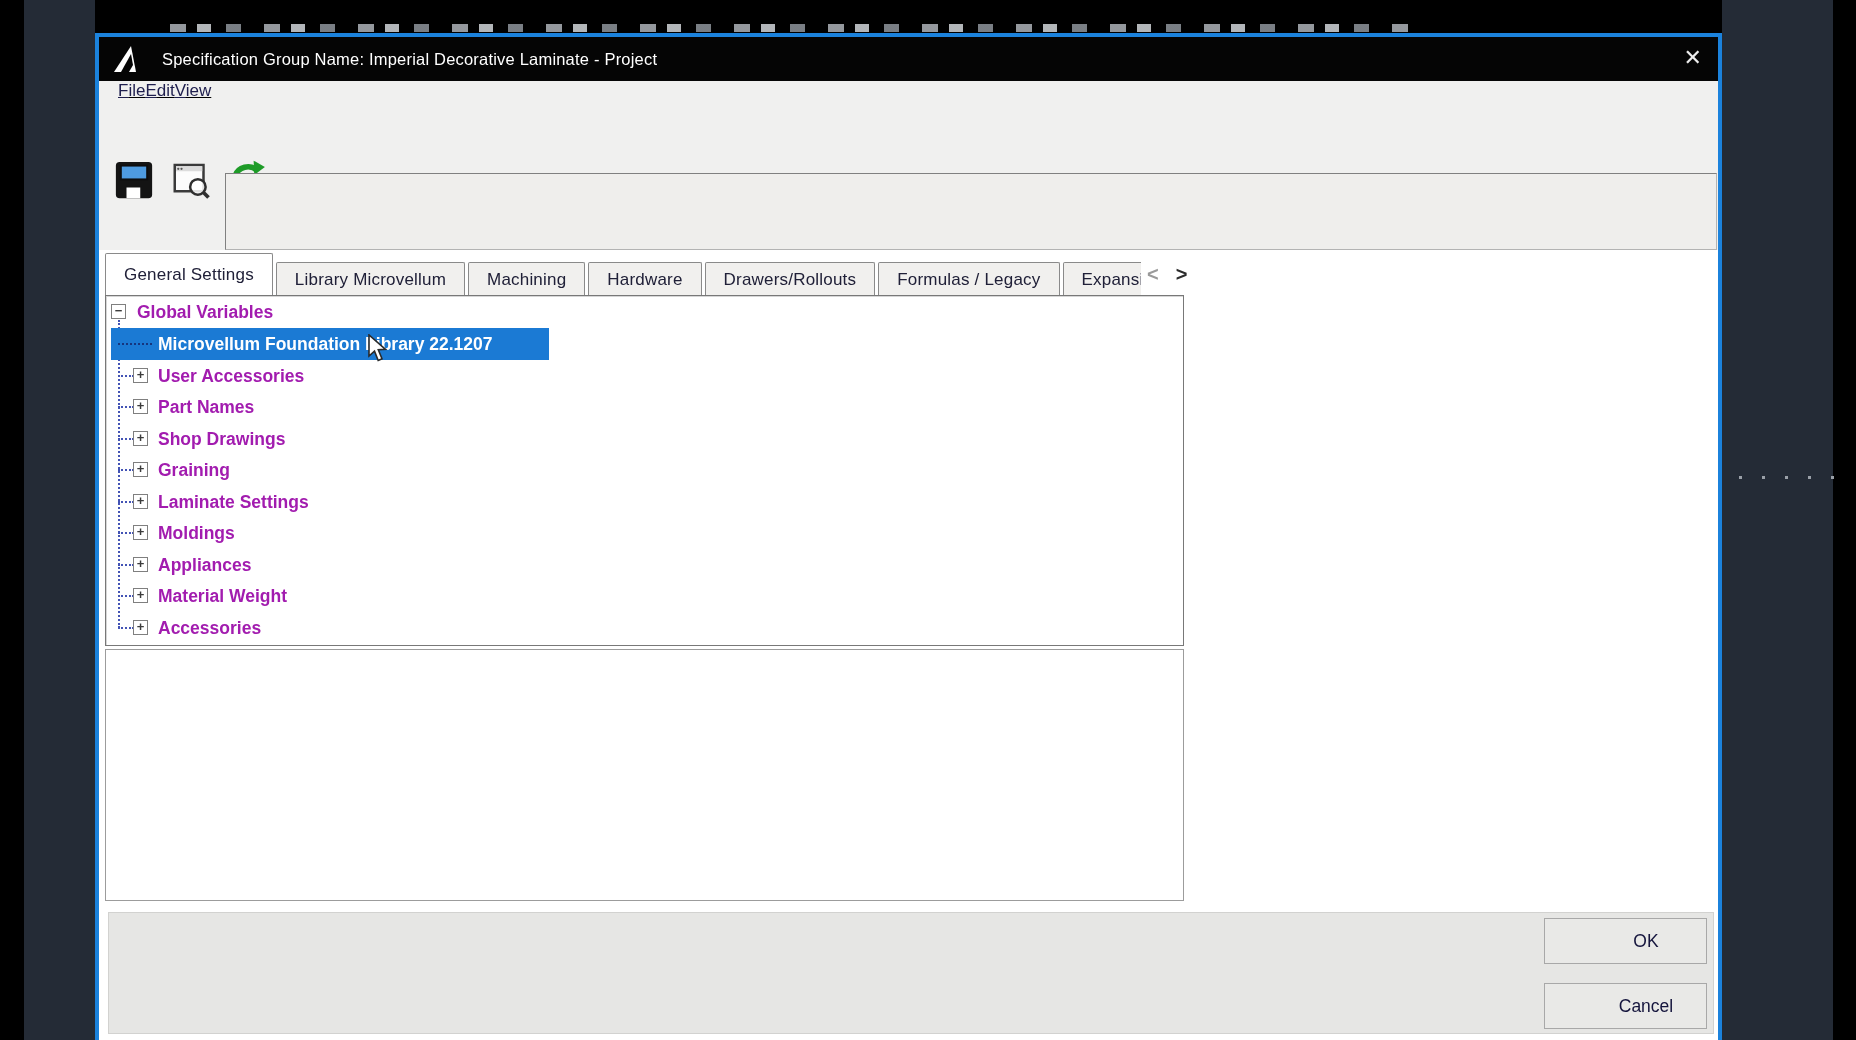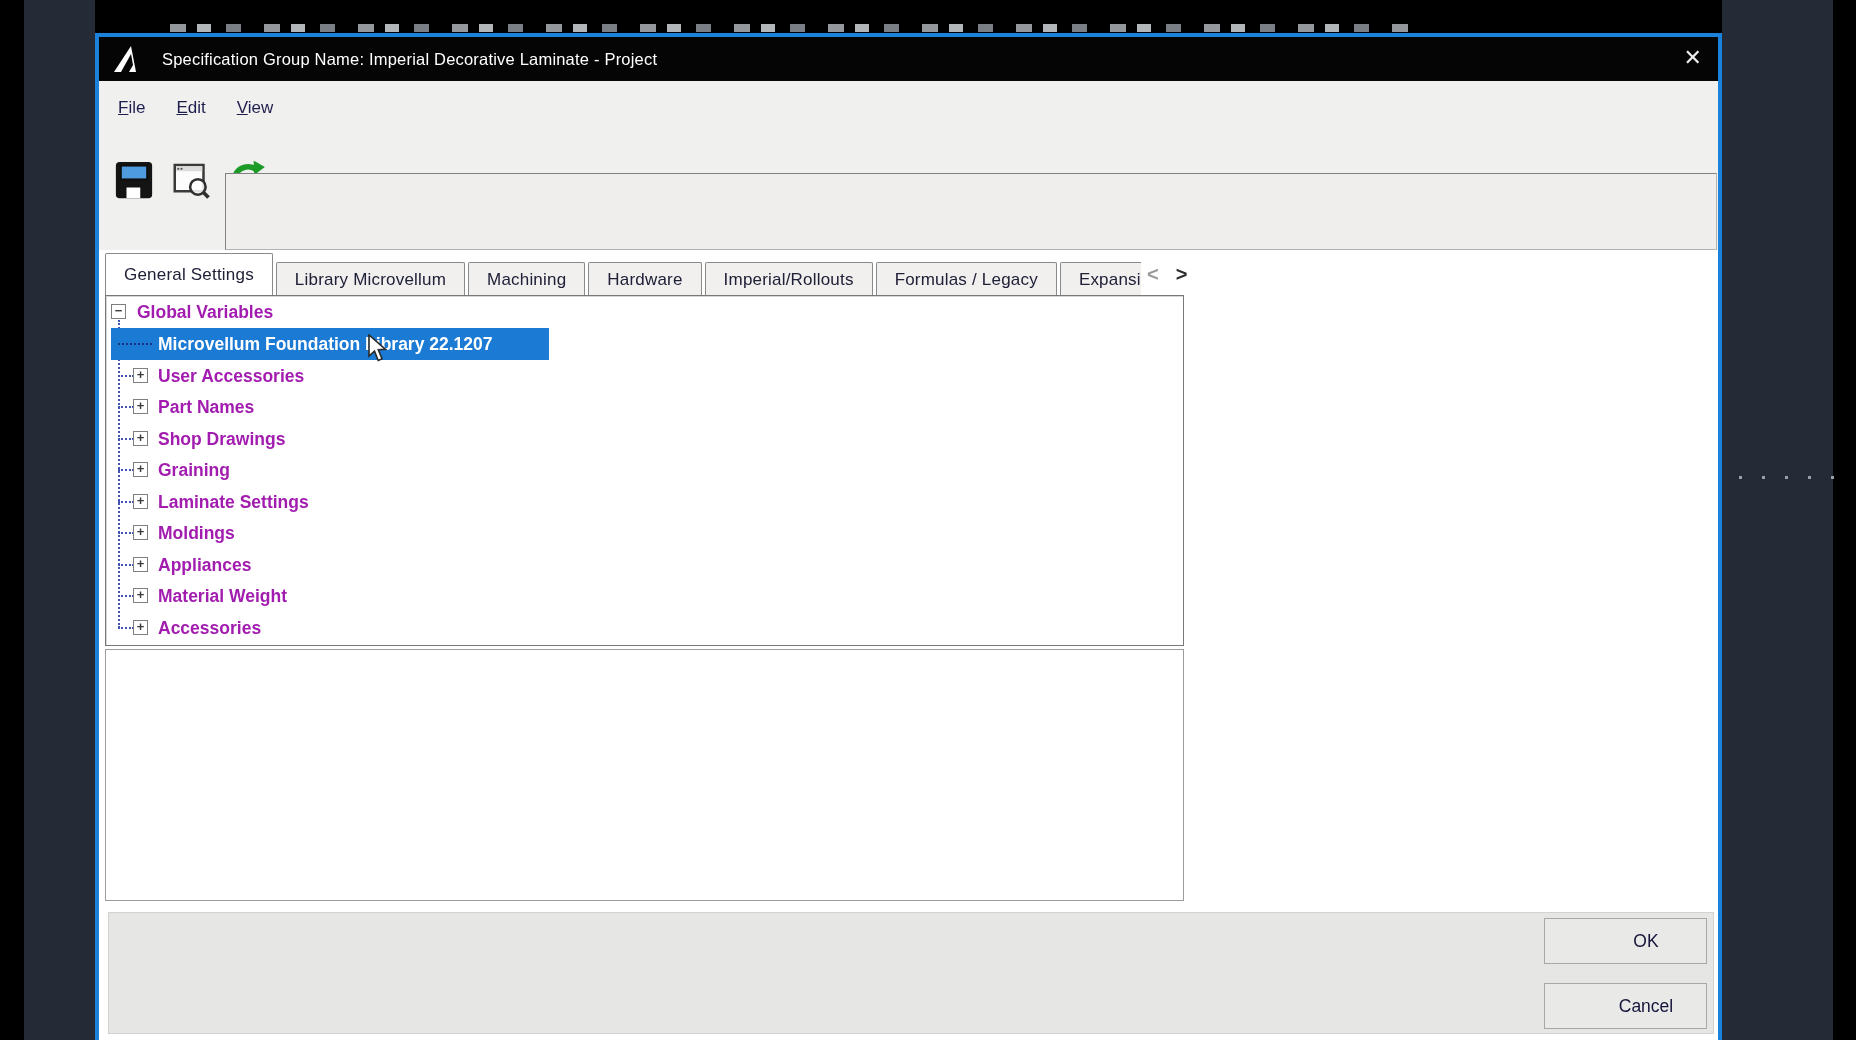--- a/index.html
+++ b/index.html
@@ -18,21 +18,21 @@
     background:#fff;border:4px solid #1b82dc;box-sizing:border-box;}
 
   .title-bar{position:absolute;left:0;top:0;width:100%;height:44px;background:#050505;
     display:flex;align-items:center;}
   .logo{margin-left:13px;display:block;}
   .title-text{color:#fff;font-size:16.5px;margin-left:23px;letter-spacing:.2px;}
   .close-btn{position:absolute;right:16px;top:8px;color:#ededed;font-size:22px;
     line-height:26px;cursor:default;}
 
   .header-bg{position:absolute;left:0;top:44px;width:100%;height:169px;background:#f0f0ef;}
-  .menu-bar{position:absolute;left:19px;top:44px;height:37px;display:flex;align-items:flex-end;gap:31px;}
+  .menu-bar{position:absolute;left:19px;top:44px;height:37px;display:flex;align-items:flex-start;text-decoration:underline;}
   .menu-item{display:inline-block;font-size:17px;color:#1f1f4e;}
   .menu-item::first-letter{text-decoration:underline;}
 
   .toolbar{position:absolute;left:14px;top:122px;display:flex;gap:15px;}
   .tool-btn{width:42px;height:42px;display:flex;align-items:center;justify-content:center;}
 
   .top-box{position:absolute;left:126px;top:136px;width:1492px;height:77px;background:#efeeec;
     border:1px solid #808080;border-right-color:#b3b3b3;border-bottom-color:#b3b3b3;box-sizing:border-box;}
 
   .tabs-row{position:absolute;left:6px;top:215px;width:1036px;height:43px;overflow:hidden;
@@ -131,21 +131,21 @@
       </div>
     </div>
 
     <div class="top-box"></div>
 
     <div class="tabs-row">
       <div class="tab active">General Settings</div>
       <div class="tab">Library Microvellum</div>
       <div class="tab">Machining</div>
       <div class="tab">Hardware</div>
-      <div class="tab">Imperial/Rollouts</div>
+      <div class="tab">Drawers/Rollouts</div>
       <div class="tab">Formulas / Legacy</div>
       <div class="tab">Expansion</div>
     </div>
     <div class="tab-scroll">
       <span class="prev">&lt;</span>
       <span class="next">&gt;</span>
     </div>
 
     <div class="tree-panel">
       <div class="vline"></div>

